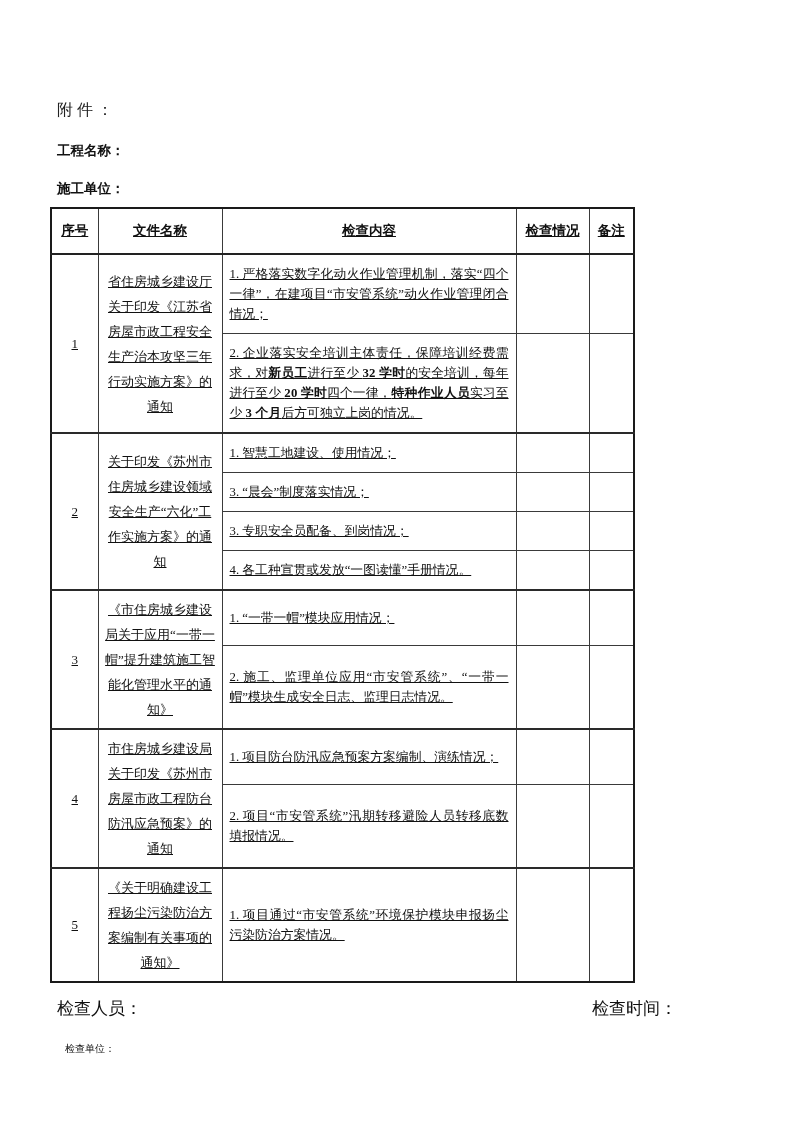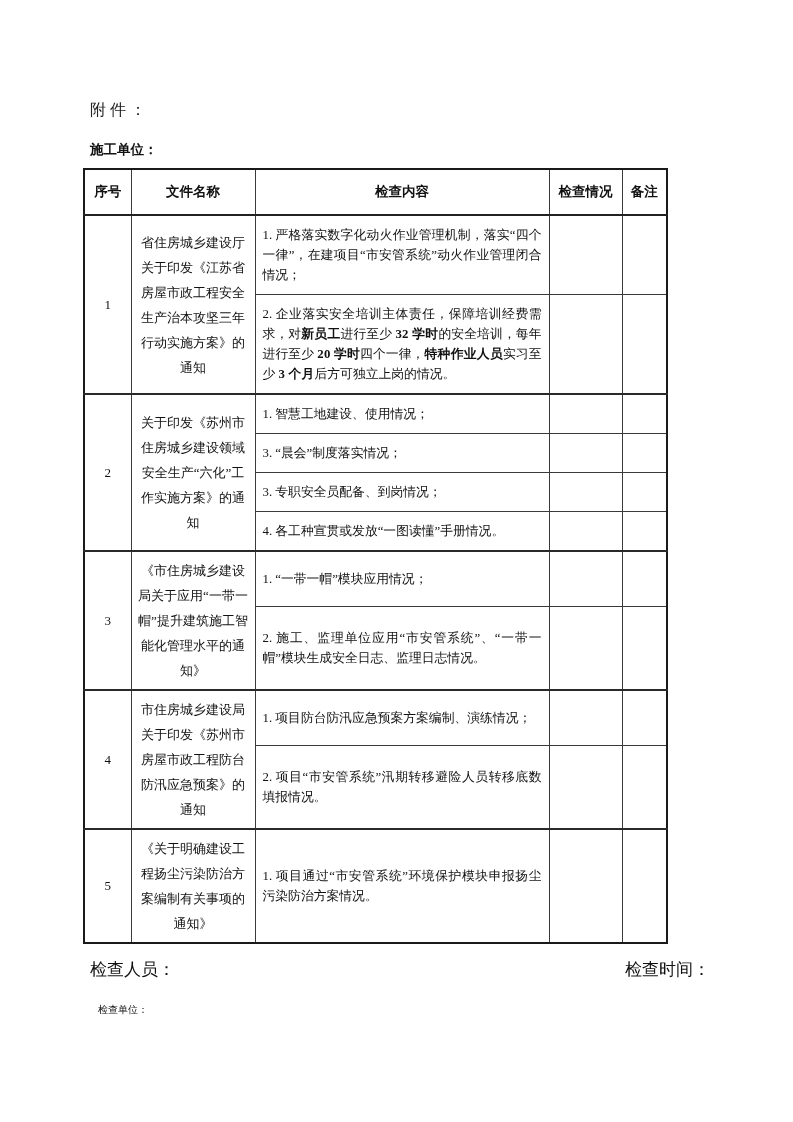--- a/index.html
+++ b/index.html
@@ -10,21 +10,21 @@
     font-family: "Liberation Serif", "DejaVu Serif", serif;
     color: #111;
   }
   .page {
     position: relative;
     width: 793px; height: 1122px;
     background: #fff;
     overflow: hidden;
   }
   .content {
-    margin-left: 83px;
+    margin-left: 50px;
     width: 627px;
     padding-top: 100px;
   }
   .attachment {
     font-size: 16px;
     letter-spacing: 4px;
     color: #222;
     margin-left: 7px;
   }
   .doc-title {
@@ -41,20 +41,21 @@
     font-weight: bold;
     margin-left: 7px;
   }
   .field-row.first { margin-top: 21px; }
   table.inspection {
     margin-top: 9px;
     width: 583px;
     table-layout: fixed;
     border-collapse: collapse;
     border: 2.5px solid #1a1a1a;
+    text-decoration: underline;
   }
   th, td {
     border: 1px solid #3a3a3a;
     padding: 0;
     vertical-align: middle;
     word-break: break-all;
   }
   thead th {
     height: 46px;
     font-size: 13.5px;
@@ -97,20 +98,21 @@
 </style>
 </head>
 <body>
 
 <div class="page">
   <div class="content">
 
     <div class="attachment">附件：</div>
 
 
+    <div class="field-row first">工程名称：</div>
 
     <div class="field-row">施工单位：</div>
 
 
     <table class="inspection">
       <colgroup>
         <col style="width:47px">
         <col style="width:124px">
         <col style="width:294px">
         <col style="width:73px">

